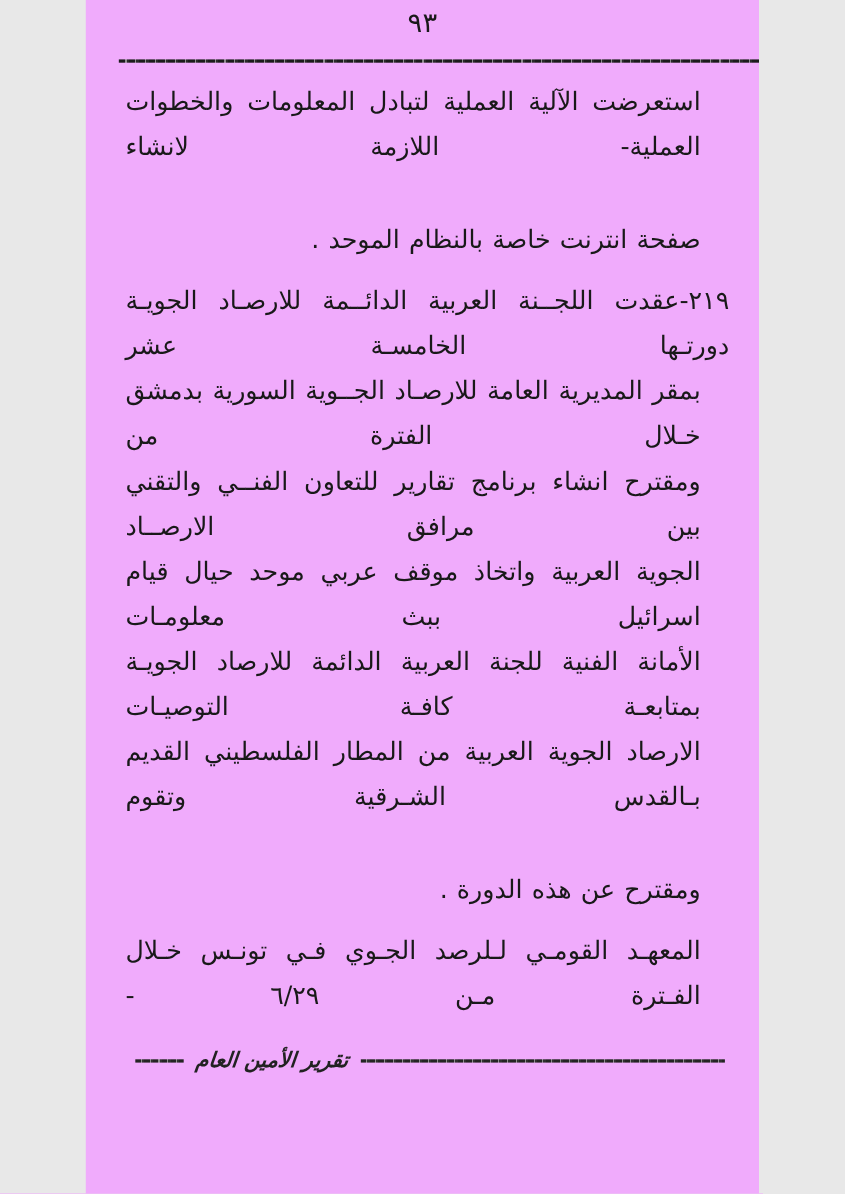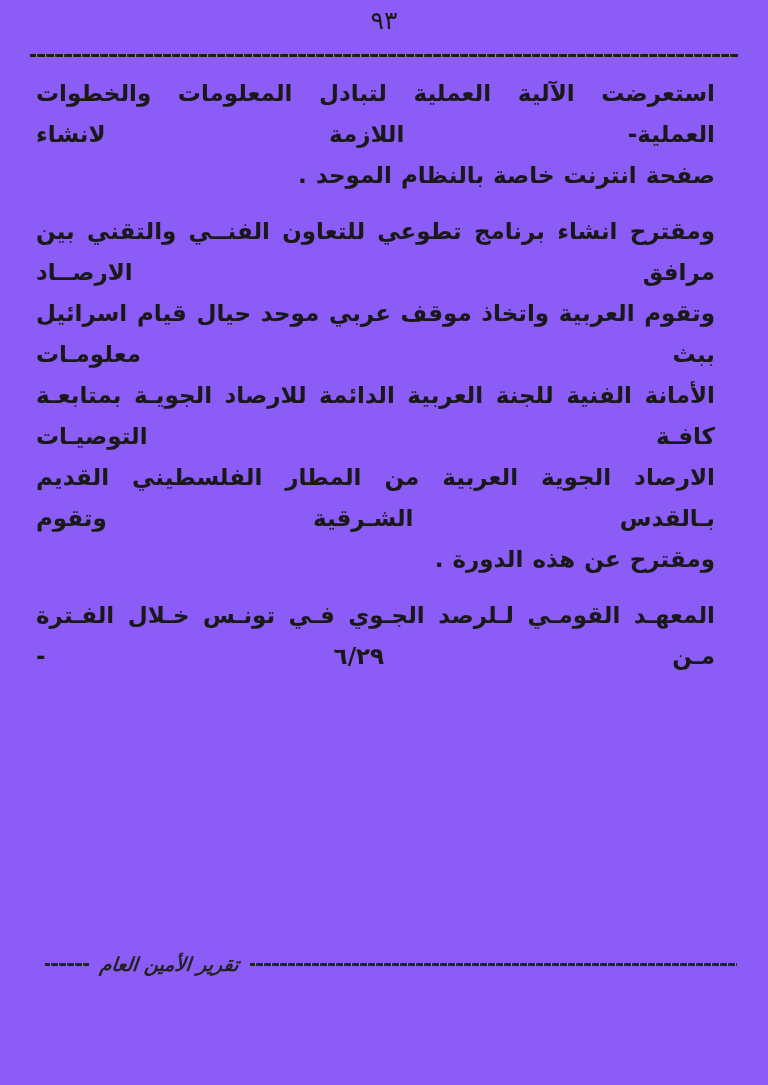--- a/index.html
+++ b/index.html
@@ -1,21 +1,21 @@
 <!DOCTYPE html>
 <html lang="ar"><head>
 <meta charset="utf-8">
 <style>
   html,body{margin:0;padding:0;}
   body{background:#e8e8e8;}
   .page{
     position:relative;
-    width:768px;height:1085px;
+    width:612px;height:1085px;
     margin:0 auto;
-    background:#8b5cf6;
+    background:#f0abfc;
     color:#191919;
     font-family:"DejaVu Sans",sans-serif;
     overflow:hidden;
   }
   .page-number{
     position:absolute;top:5px;left:0;right:0;
     text-align:center;
     font-size:25px;line-height:32px;
     direction:rtl;
   }
@@ -30,22 +30,22 @@
   }
   .para{margin:0;}
   .para + .para{margin-top:15px;}
   .line{
     line-height:41px;
     min-height:41px;
     text-align:justify;
     text-align-last:justify;
     word-spacing:1px;
   }
-  .line.cont{padding-right:26px;font-weight:bold;}
-  .line.nofill{text-align:right;text-align-last:right;}
+  .line.cont{padding-right:26px;}
+  .line.nofill{text-align:right;text-align-last:right;margin-top:43px;}
   .footer{
     position:absolute;top:948px;left:45px;right:31px;height:32px;
     display:flex;align-items:center;gap:7px;
   }
   .footer-rule{
     height:3px;align-self:center;
     background:repeating-linear-gradient(90deg,#242424 0 5px,#8c8c8c 5px 6px,#303030 6px 8px);
   }
   .footer-rule.seg-short{width:44px;}
   .footer-rule.seg-long{flex:1;}
@@ -68,22 +68,24 @@
   <div class="page-number">٩٣</div>
 
   <div class="top-rule"></div>
 
   <div class="content" id="content">
       <div class="para">
         <div class="line cont">استعرضت الآلية العملية لتبادل المعلومات والخطوات العملية- اللازمة لانشاء</div>
         <div class="line cont nofill">صفحة انترنت خاصة بالنظام الموحد .</div>
       </div>
       <div class="para">
-        <div class="line cont">ومقترح انشاء برنامج تطوعي للتعاون الفنــي والتقني بين مرافق الارصــاد</div>
-        <div class="line cont">وتقوم العربية واتخاذ موقف عربي موحد حيال قيام اسرائيل ببث معلومـات</div>
+        <div class="line">٢١٩-عقدت اللجــنة العربية الدائــمة للارصـاد الجويـة دورتـها الخامسـة عشر</div>
+        <div class="line cont">بمقر المديرية العامة للارصـاد الجــوية السورية بدمشق خـلال الفترة من</div>
+        <div class="line cont">ومقترح انشاء برنامج تقارير للتعاون الفنــي والتقني بين مرافق الارصــاد</div>
+        <div class="line cont">الجوية العربية واتخاذ موقف عربي موحد حيال قيام اسرائيل ببث معلومـات</div>
         <div class="line cont">الأمانة الفنية للجنة العربية الدائمة للارصاد الجويـة بمتابعـة كافـة التوصيـات</div>
         <div class="line cont">الارصاد الجوية العربية من المطار الفلسطيني القديم بـالقدس الشـرقية وتقوم</div>
         <div class="line cont nofill">ومقترح عن هذه الدورة .</div>
       </div>
       <div class="para">
         <div class="line cont">المعهـد القومـي لـلرصد الجـوي فـي تونـس خـلال الفـترة مـن ٦/٢٩ -</div>
       </div>
     </div>
 
   <div class="footer">

